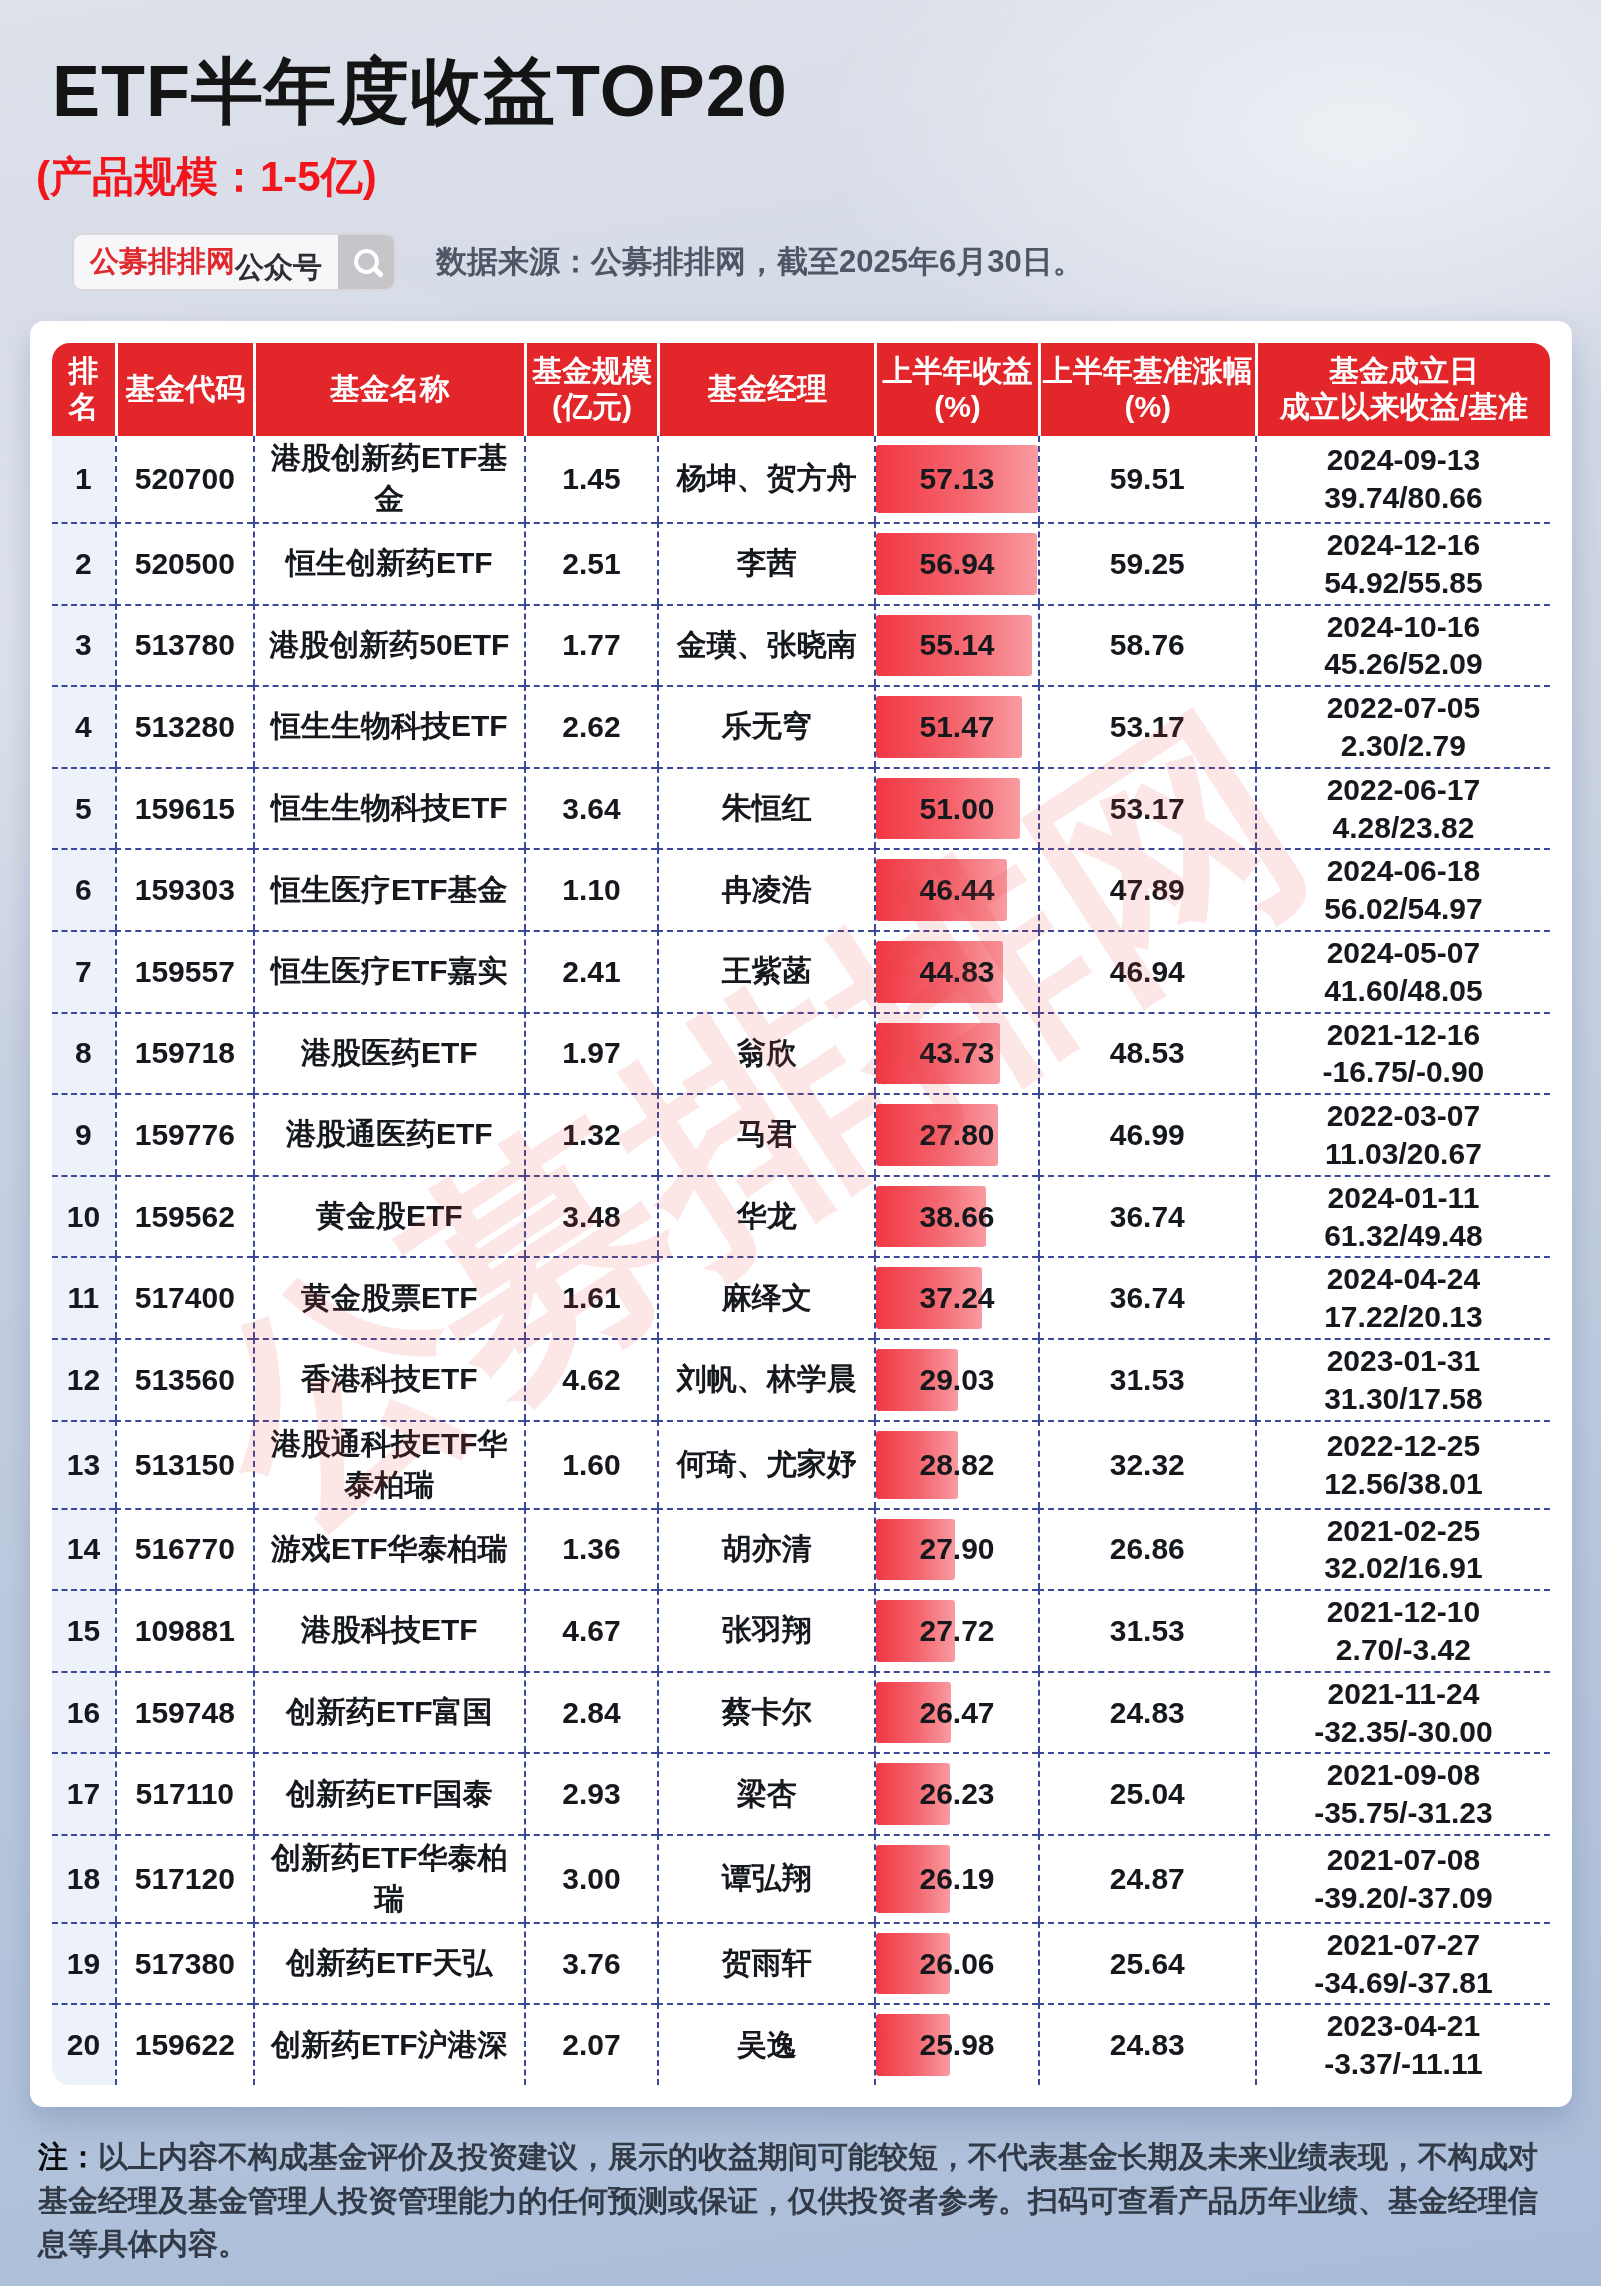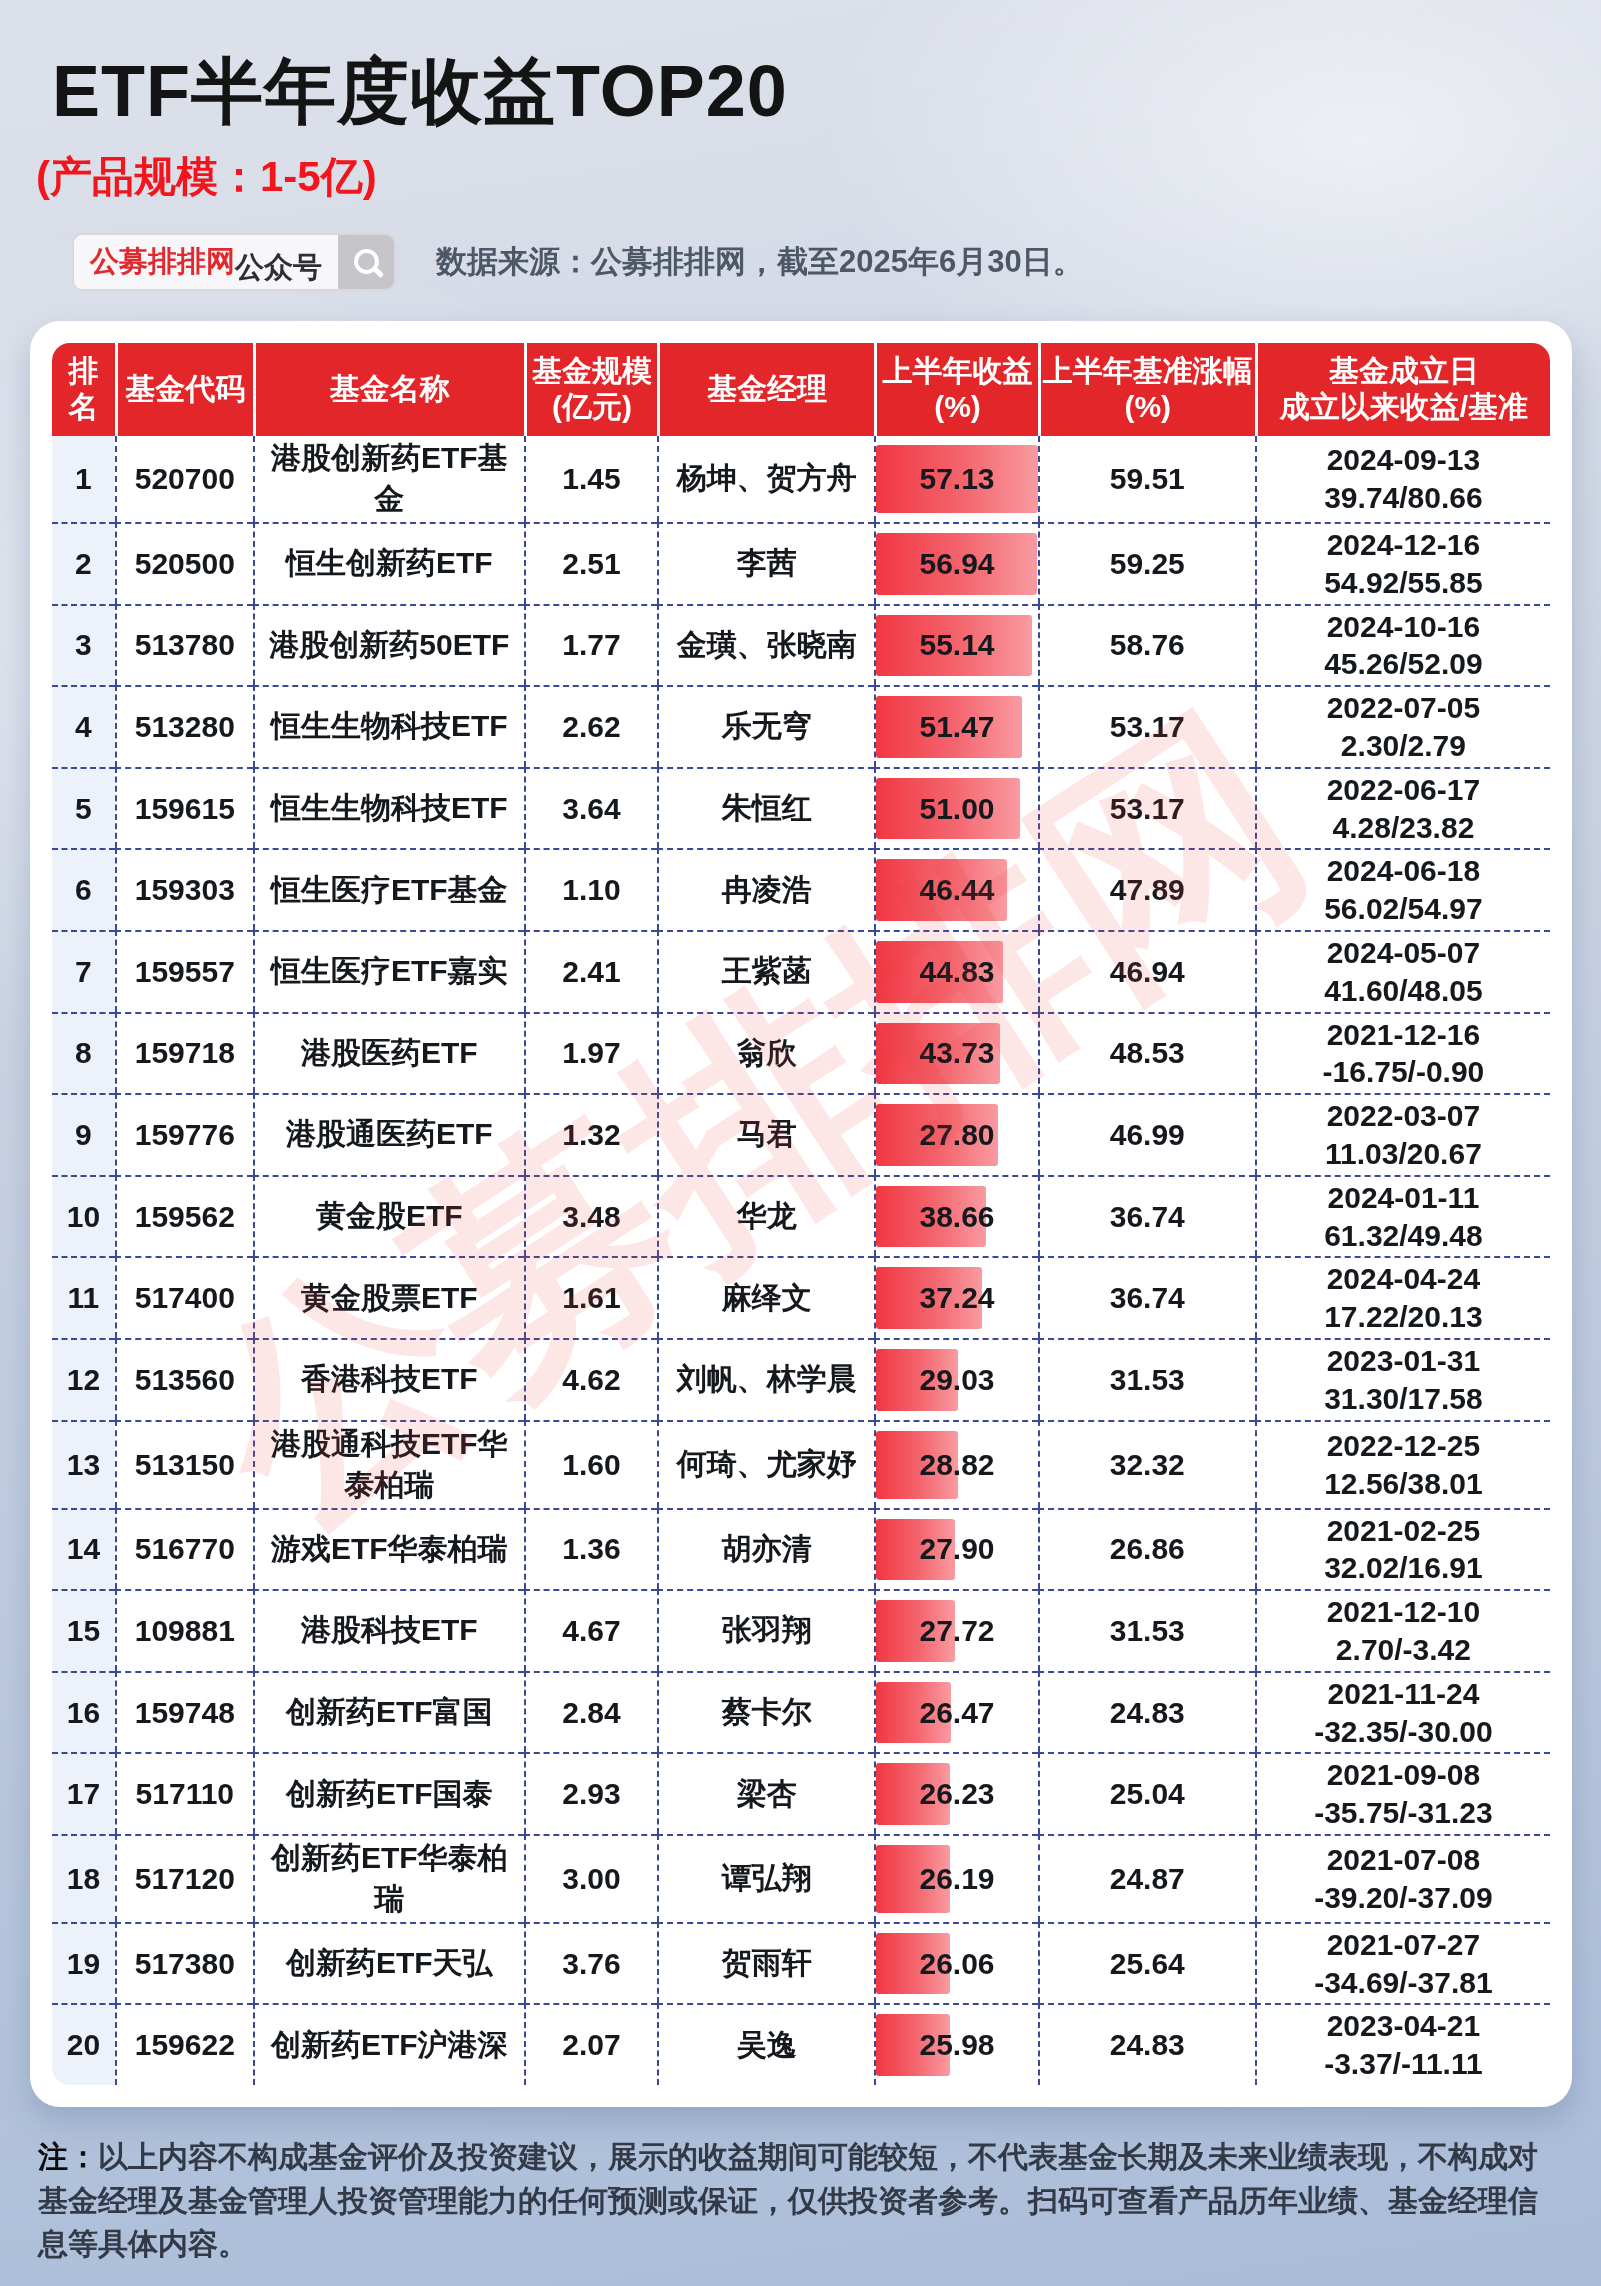--- a/index.html
+++ b/index.html
@@ -16,21 +16,21 @@
   .subtitle{margin-top:6px;font-size:42px;font-weight:700;color:#f2151b;}
   .meta-row{display:flex;align-items:center;gap:40px;margin:28px 0 0 36px;}
   .badge{display:flex;align-items:stretch;height:54px;border:2px solid #d8d8dc;border-radius:10px;overflow:hidden;background:#f7f6f8;cursor:pointer;}
   .badge-text{display:flex;align-items:center;padding:0 16px;font-size:29px;font-weight:700;white-space:nowrap;}
   .badge-brand{color:#e0282d;}
   .badge-suffix{color:#2e2f33;margin-top:12px;}
   .badge-search{width:56px;background:#c6c6ca;display:flex;align-items:center;justify-content:center;}
   .lens{display:block;width:17px;height:17px;border:4px solid #fff;border-radius:50%;position:relative;}
   .lens::after{content:"";position:absolute;width:5px;height:11px;background:#fff;border-radius:3px;right:-6px;bottom:-8px;transform:rotate(-45deg);}
   .source{font-size:31px;font-weight:700;color:#4d5766;}
-  .card{position:relative;margin:30px auto 0;width:1498px;background:#fff;border-radius:30px;
+  .card{position:relative;margin:30px auto 0;width:1498px;background:#fff;border-radius:14px;
         box-shadow:0 14px 30px rgba(85,105,145,.30);padding:22px;}
   .table-wrap{border-radius:18px;overflow:hidden;}
   table{width:100%;border-collapse:separate;border-spacing:0;table-layout:fixed;}
   th{background:#e2262a;color:#fff;font-weight:900;font-size:30px;line-height:1.22;
      padding:10px 2px;text-align:center;vertical-align:middle;white-space:pre-line;}
   th + th{border-left:3px solid #fff;}
   td{font-size:30px;font-weight:700;color:#15181d;text-align:center;vertical-align:middle;
      padding:2px 4px;box-sizing:border-box;background:#fff;}
   td + td{border-left:2px dashed #3b4798;}
   tr + tr td{border-top:2px dashed #3b4798;}

